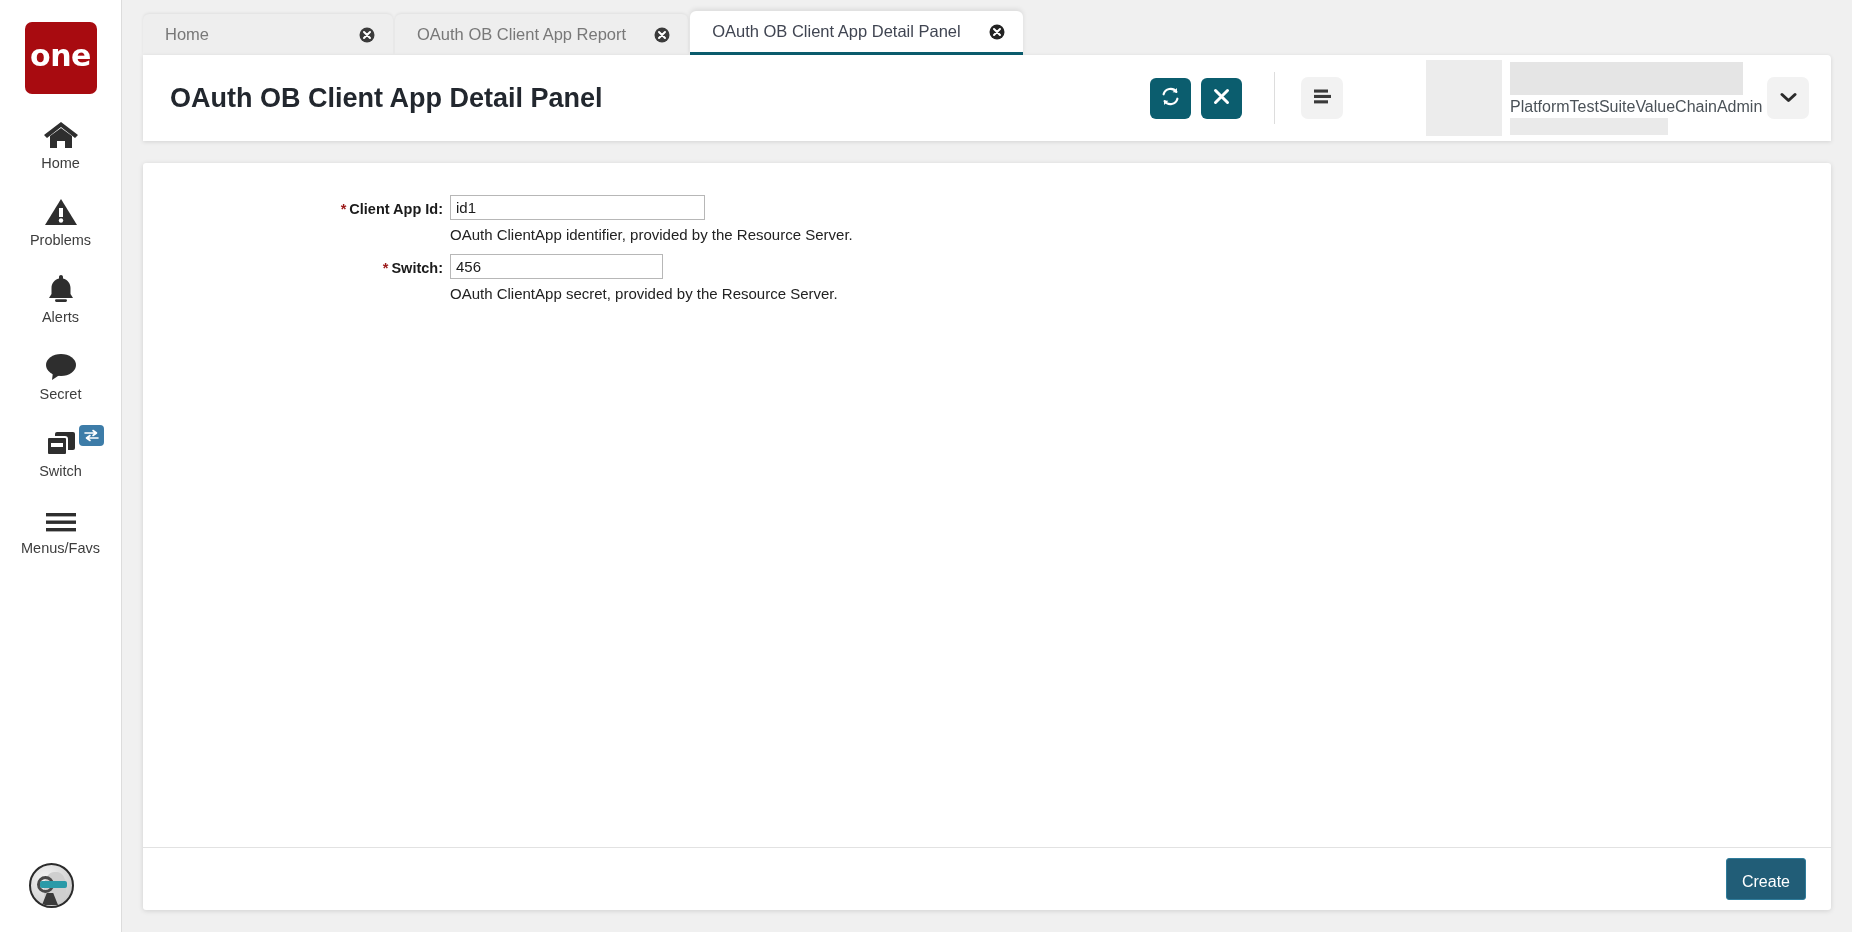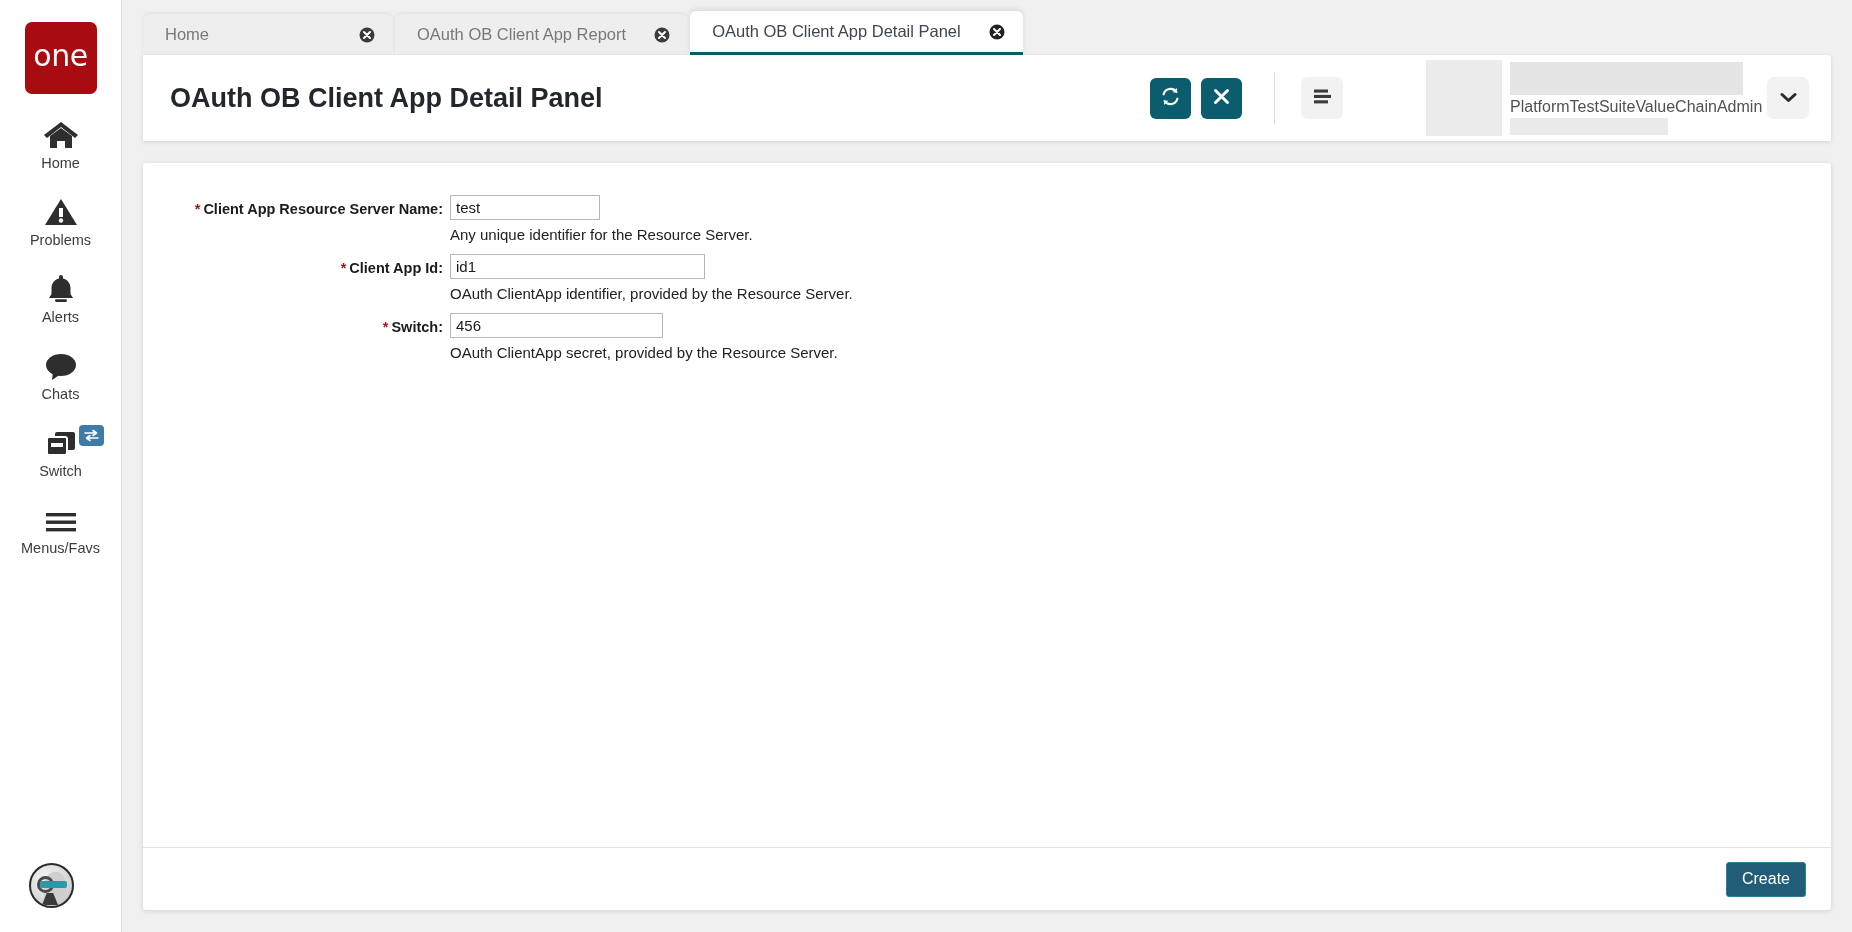--- a/index.html
+++ b/index.html
@@ -41,21 +41,21 @@
     border-radius: 7px;
     display: flex;
     align-items: center;
     justify-content: center;
   }
   .logo-text {
     color: #ffffff;
     font-size: 30px;
     letter-spacing: -0.5px;
     font-family: "DejaVu Sans", sans-serif;
-    font-weight: 400;
+    font-weight: 700;
     line-height: 1;
     position: relative;
     top: -2px;
   }
 
   .nav-item {
     margin-top: 22px;
     display: flex;
     flex-direction: column;
     align-items: center;
@@ -310,21 +310,21 @@
     align-items: center;
     justify-content: flex-end;
     padding-right: 25px;
   }
   .create-btn {
     background: #215d77;
     color: #ffffff;
     border: 1px solid #2f7c9b;
     border-radius: 3px;
     font-size: 16px;
-    padding: 7px 15px 8px 15px;
+    padding: 14px 15px 8px 15px;
     cursor: pointer;
     font-family: "Liberation Sans", sans-serif;
   }
 
   
   .field-row {
     display: flex;
     align-items: flex-start;
     margin-bottom: 0;
   }
@@ -405,21 +405,21 @@
       <span class="nav-label">Alerts</span>
     </div>
 
     <div class="nav-item">
       <span class="nav-icon">
         <svg width="34" height="29" viewBox="0 0 34 29">
           <ellipse cx="17" cy="13" rx="15" ry="11" fill="#2e2e2e"></ellipse>
           <path fill="#2e2e2e" d="M9 20 L8 28 L17 22 Z"></path>
         </svg>
       </span>
-      <span class="nav-label">Chats</span>
+      <span class="nav-label">Secret</span>
     </div>
 
     <div class="nav-item">
       <span class="nav-icon">
         <svg width="34" height="29" viewBox="0 0 34 29">
           <rect x="11" y="3" width="20" height="18" rx="2" fill="#2e2e2e"></rect>
           <rect x="3" y="8" width="20" height="18" rx="2" fill="#2e2e2e" stroke="#ffffff" stroke-width="2"></rect>
           <rect x="7" y="14" width="12" height="4" fill="#ffffff"></rect>
         </svg>
         <span class="switch-badge">
@@ -535,27 +535,20 @@
           <svg width="17" height="11" viewBox="0 0 17 11">
             <path d="M2 2.5 L8.5 8.5 L15 2.5" stroke="#2b2b2b" stroke-width="3" fill="none" stroke-linecap="round" stroke-linejoin="round"></path>
           </svg>
         </span>
       </button>
     </div>
 
     <div class="body-card">
       <div class="form-area">
 
-        <div class="field-row">
-          <div class="field-label"><span class="req-star">*</span><span>Client App Resource Server Name:</span></div>
-          <div class="field-col">
-            <input class="field-input" style="width: 150px;" value="test">
-            <div class="field-hint">Any unique identifier for the Resource Server.</div>
-          </div>
-        </div>
 
         <div class="field-row">
           <div class="field-label"><span class="req-star">*</span><span>Client App Id:</span></div>
           <div class="field-col">
             <input class="field-input" style="width: 255px;" value="id1">
             <div class="field-hint">OAuth ClientApp identifier, provided by the Resource Server.</div>
           </div>
         </div>
 
         <div class="field-row">

